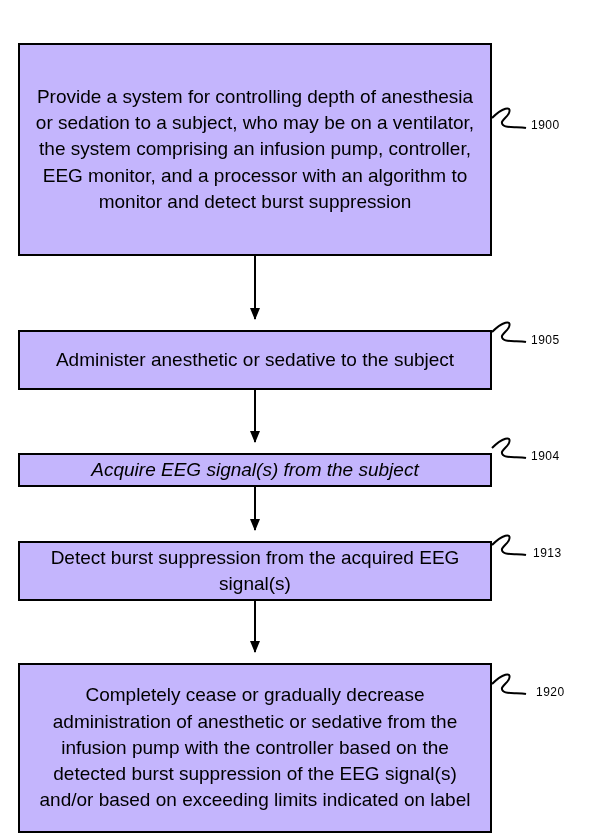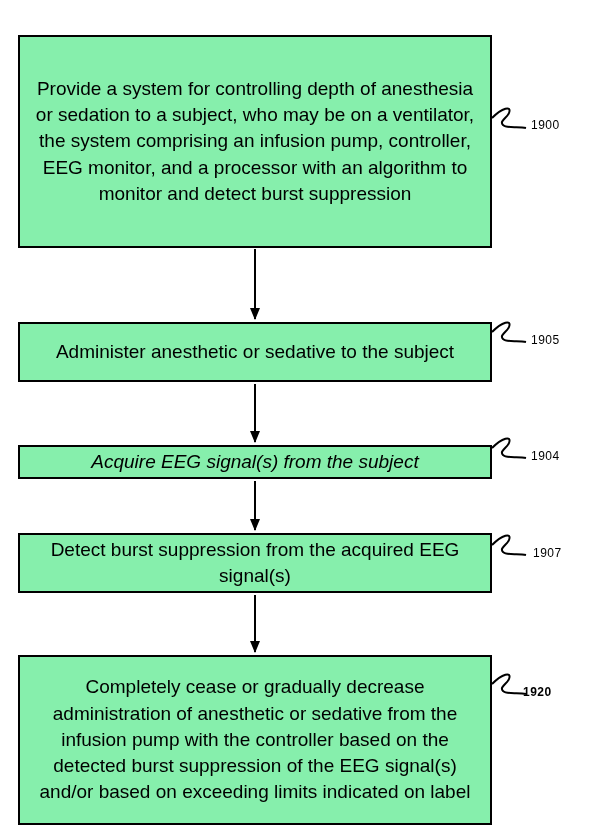--- a/index.html
+++ b/index.html
@@ -10,44 +10,45 @@
     font-family:"Liberation Sans","DejaVu Sans",sans-serif;
     color:#000;
     overflow:hidden;
   }
   .box{
     position:absolute;
     left:18px;
     width:474px;
     box-sizing:border-box;
     border:2px solid #000;
-    background:#86efac;
+    background:#c4b5fd;
     display:flex;
     align-items:center;
     justify-content:center;
     text-align:center;
     font-size:19px;
     line-height:1.38;
     padding:2px 8px;
+    margin-top:8px;
   }
   .b1{top:35px;height:213px;}
   .b2{top:322px;height:60px;}
   .b3{top:445px;height:34px;font-style:italic;}
   .b4{top:533px;height:60px;}
   .b5{top:655px;height:170px;justify-content:center;}
   .ref{
     position:absolute;
     font-size:12px;
     letter-spacing:0.5px;
   }
   .r1{left:531px;top:118px;}
   .r2{left:531px;top:333px;}
   .r3{left:531px;top:449px;}
   .r4{left:533px;top:546px;}
-  .r5{left:523px;top:685px;font-weight:bold;}
+  .r5{left:536px;top:685px;}
   svg.overlay{
     position:absolute;
     left:0;top:0;
     width:612px;height:838px;
     pointer-events:none;
   }
   svg .line{stroke:#000;stroke-width:2;fill:none;}
   svg .leader{stroke:#000;stroke-width:2;fill:none;}
 </style>
 </head>
@@ -90,16 +91,16 @@
     <span>Detect burst suppression from the acquired EEG signal(s)</span>
   </div>
 
   <div class="box b5">
     <span>Completely cease or gradually decrease administration of anesthetic or sedative from the infusion pump with the controller based on the detected burst suppression of the EEG signal(s) and/or based on exceeding limits indicated on label</span>
   </div>
 
   <div class="ref r1">1900</div>
   <div class="ref r2">1905</div>
   <div class="ref r3">1904</div>
-  <div class="ref r4">1907</div>
+  <div class="ref r4">1913</div>
   <div class="ref r5">1920</div>
 
 </div>
 
 </body></html>

